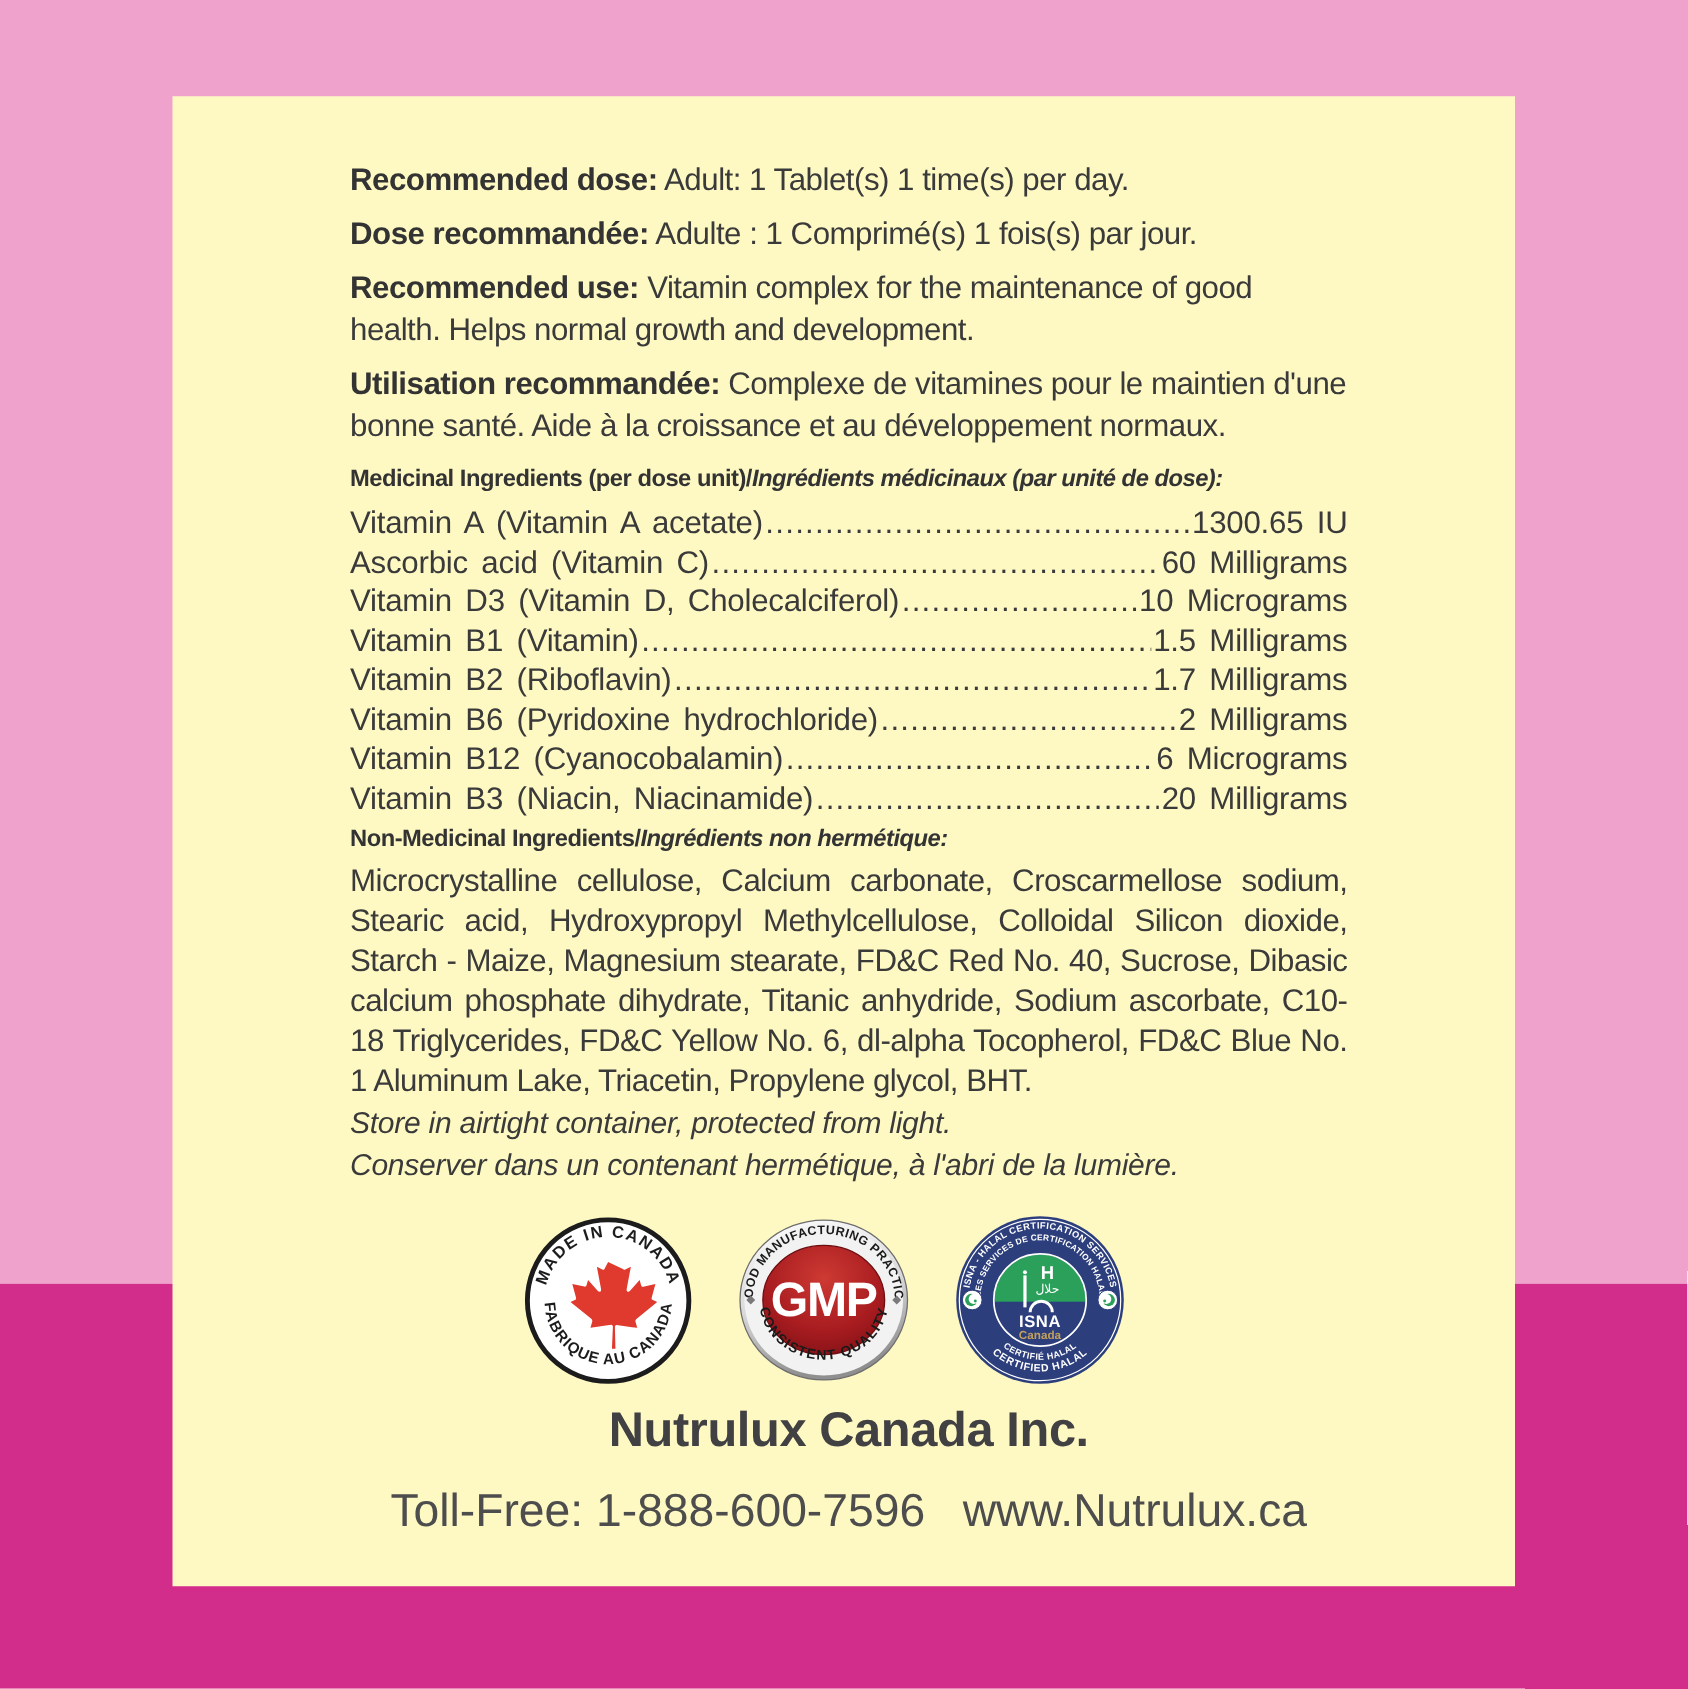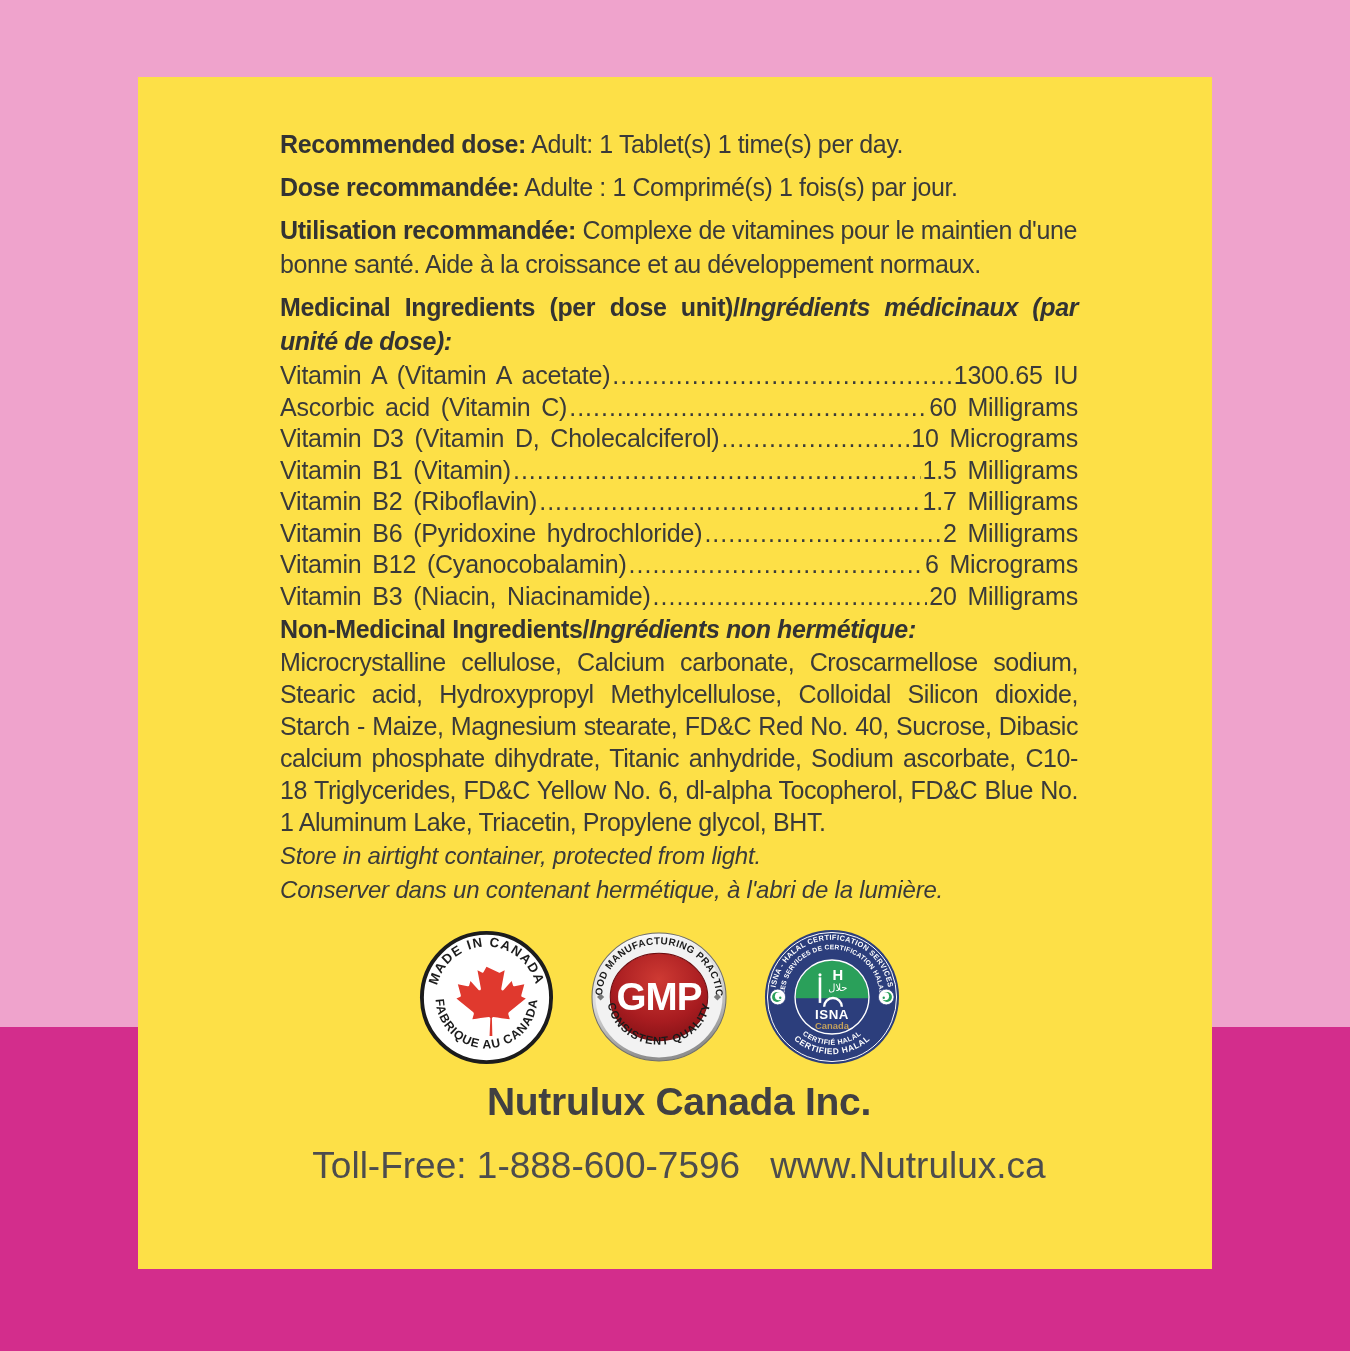--- a/index.html
+++ b/index.html
@@ -1,24 +1,24 @@
 <!DOCTYPE html>
 <html><head>
 <meta charset="utf-8">
 <style>
   html,body{margin:0;padding:0;}
   body{font-family:"Liberation Sans",sans-serif;background:#fff;}
   .scene{position:relative;width:1350px;height:1351px;overflow:hidden;}
   .bg-top{position:absolute;left:0;top:0;width:1350px;height:1027px;background:#efa3cc;}
   .bg-bottom{position:absolute;left:0;top:1027px;width:1350px;height:324px;background:#d32d8c;}
-  .card{position:absolute;left:138px;top:77px;width:1074px;height:1192px;background:#fde047;
+  .card{position:absolute;left:138px;top:77px;width:1074px;height:1192px;background:#fef9c3;
         box-sizing:border-box;padding:50px 134px 0 142px;color:#3a3a3a;}
   .para{font-size:25px;line-height:34px;margin:0 0 9px;letter-spacing:-0.4px;}
   .para b{font-weight:700;color:#333;}
-  .head{font-weight:700;color:#333;text-align:justify;margin:0 0 2px;font-size:25px;line-height:34px;letter-spacing:-0.4px;}
+  .head{font-weight:700;color:#333;text-align:justify;margin:0 0 2px;font-size:19px;line-height:34px;letter-spacing:-0.4px;}
   .head .fr-it{font-style:italic;}
   .ingredients{margin:0;}
   .row{display:flex;align-items:baseline;font-size:25px;line-height:31.5px;letter-spacing:-0.2px;word-spacing:4px;}
   .row .nm{white-space:nowrap;}
   .row .dots{flex:1;overflow:hidden;white-space:nowrap;margin:0 2px;}
   .row .dots::after{content:"....................................................................................................................................................................";letter-spacing:1px;}
   .row .val{white-space:nowrap;}
   .nonmed{font-size:25px;line-height:32px;text-align:justify;margin:0;letter-spacing:-0.4px;}
   .storage{font-style:italic;font-size:24px;line-height:32px;margin:2px 0 0;letter-spacing:-0.2px;}
   .badges{display:flex;justify-content:center;align-items:center;gap:34px;margin-top:22px;margin-left:-40px;}
@@ -33,20 +33,21 @@
 <div class="scene">
   <div class="bg-top"></div>
   <div class="bg-bottom"></div>
 
   <div class="card">
 
     <p class="para"><b>Recommended dose:</b> <span>Adult: 1 Tablet(s) 1 time(s) per day.</span></p>
 
     <p class="para"><b>Dose recommandée:</b> <span>Adulte : 1 Comprimé(s) 1 fois(s) par jour.</span></p>
 
+    <p class="para"><b>Recommended use:</b> <span>Vitamin complex for the maintenance of good health. Helps normal growth and development.</span></p>
 
     <p class="para"><b>Utilisation recommandée:</b> <span>Complexe de vitamines pour le maintien d'une bonne santé. Aide à la croissance et au développement normaux.</span></p>
 
     <p class="head"><span>Medicinal Ingredients (per dose unit)/</span><span class="fr-it">Ingrédients médicinaux (par unité de dose):</span></p>
 
     <div class="ingredients">
       <div class="row">
           <span class="nm">Vitamin A (Vitamin A acetate)</span>
           <span class="dots"></span>
           <span class="val">1300.65 IU</span>

